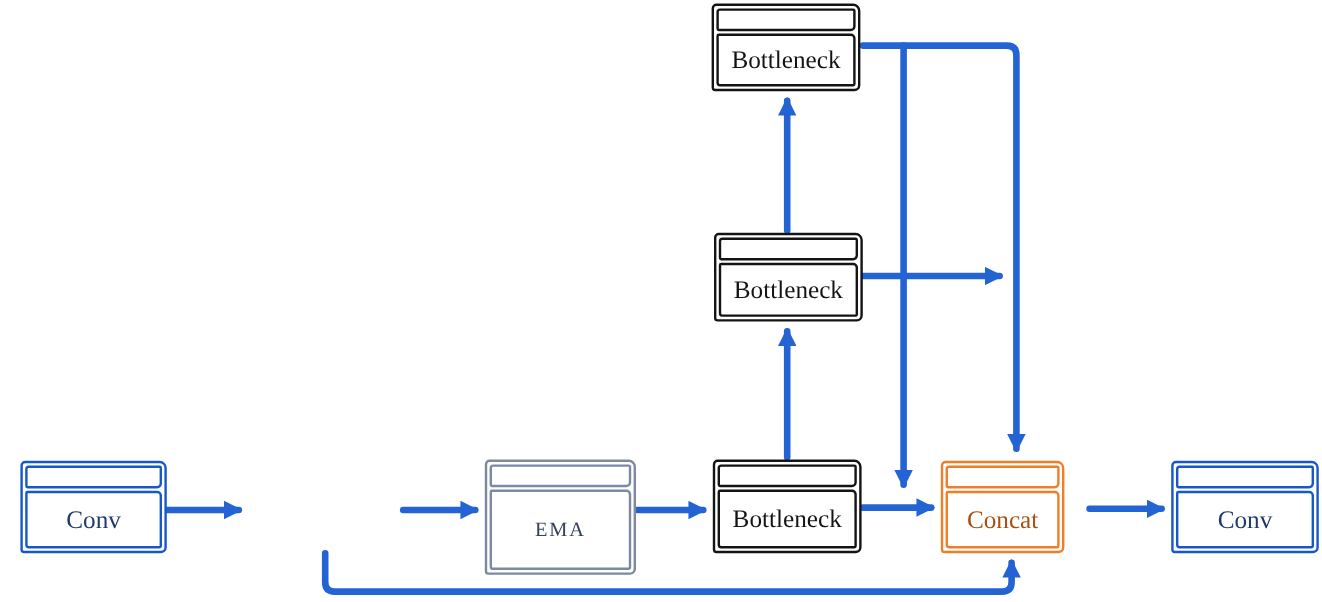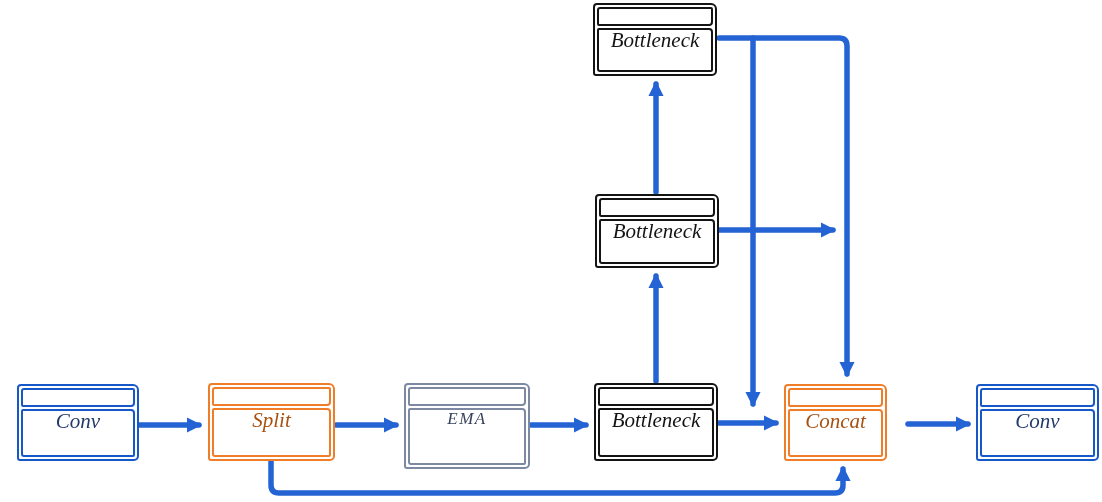--- a/index.html
+++ b/index.html
@@ -43,22 +43,22 @@
     flex: 0 0 auto;
     border: 2px solid var(--stroke, #333);
     border-radius: 3px 2px 4px 2px;
     margin-bottom: 2px;
   }
   .node .body {
     flex: 1 1 auto;
     border: 2px solid var(--stroke, #333);
     border-radius: 2px 4px 2px 3px;
     display: flex;
+    align-items: center;
     justify-content: center;
-    font-style: italic;
   }
   .node .label {
     color: var(--text, #111);
     font-size: 21px;
     line-height: 1;
     white-space: nowrap;
   }
   .node.small-label .label {
     font-size: 17px;
     letter-spacing: 1.5px;
@@ -89,28 +89,22 @@
     <path class="edge" marker-end="url(#ah)" d="M908,424 L968,424" stroke="#2463d4"></path>
   </svg>
 
   <div class="node" style="left: 17px; top: 384px; width: 122px; height: 77px; --stroke: #1758c8; --text: #21386b;">
     <div class="head"></div>
     <div class="body">
       <span class="label">Conv</span>
     </div>
   </div>
 
-  <div class="node" style="left: 208px; top: 383px; width: 127px; height: 78px; --stroke: #f07d27; --text: #a8500f;">
-    <div class="head"></div>
-    <div class="body">
-      <span class="label">Split</span>
-    </div>
-  </div>
 
-  <div class="node small-label" style="left: 404px; top: 383px; width: 126px; height: 86px; --stroke: #7d89a3; --text: #36415c;">
+  <div class="node small-label" style="left: 404px; top: 383px; width: 126px; height: 96px; --stroke: #7d89a3; --text: #36415c;">
     <div class="head"></div>
     <div class="body">
       <span class="label">EMA</span>
     </div>
   </div>
 
   <div class="node" style="left: 594px; top: 383px; width: 124px; height: 78px; --stroke: #141414; --text: #141414;">
     <div class="head"></div>
     <div class="body">
       <span class="label">Bottleneck</span>

